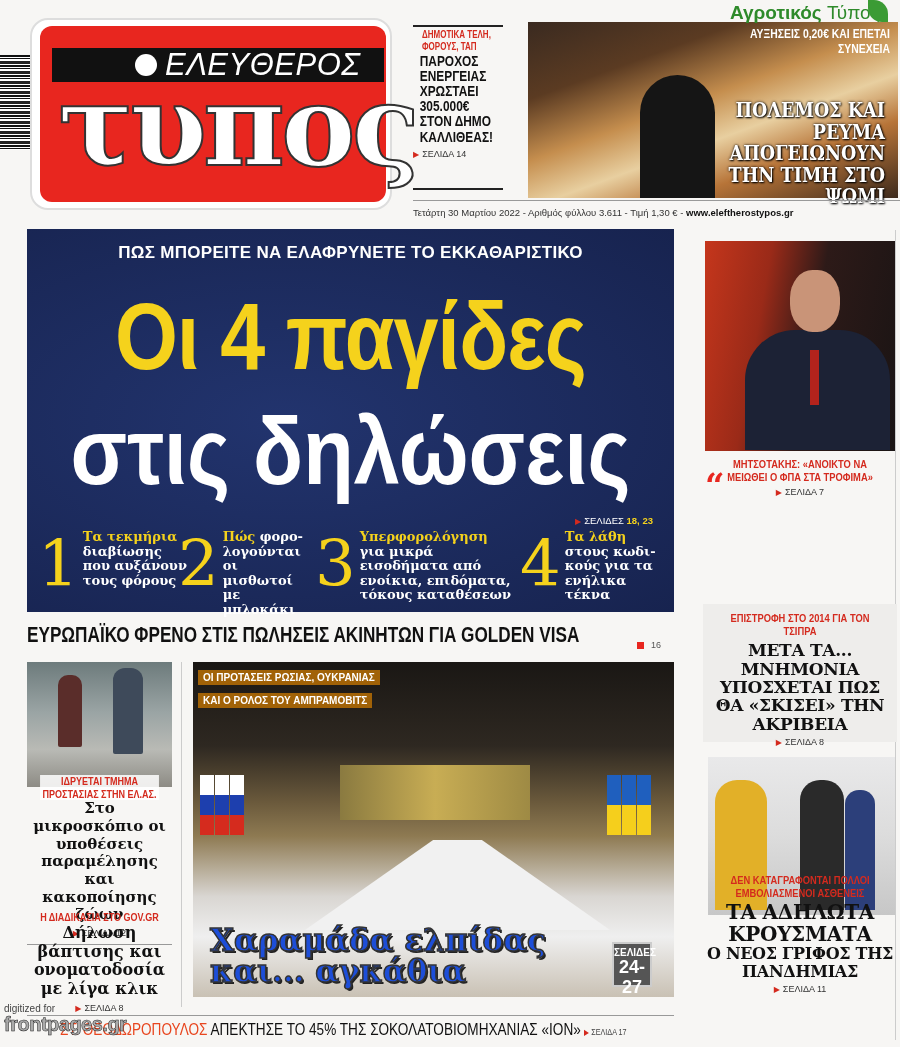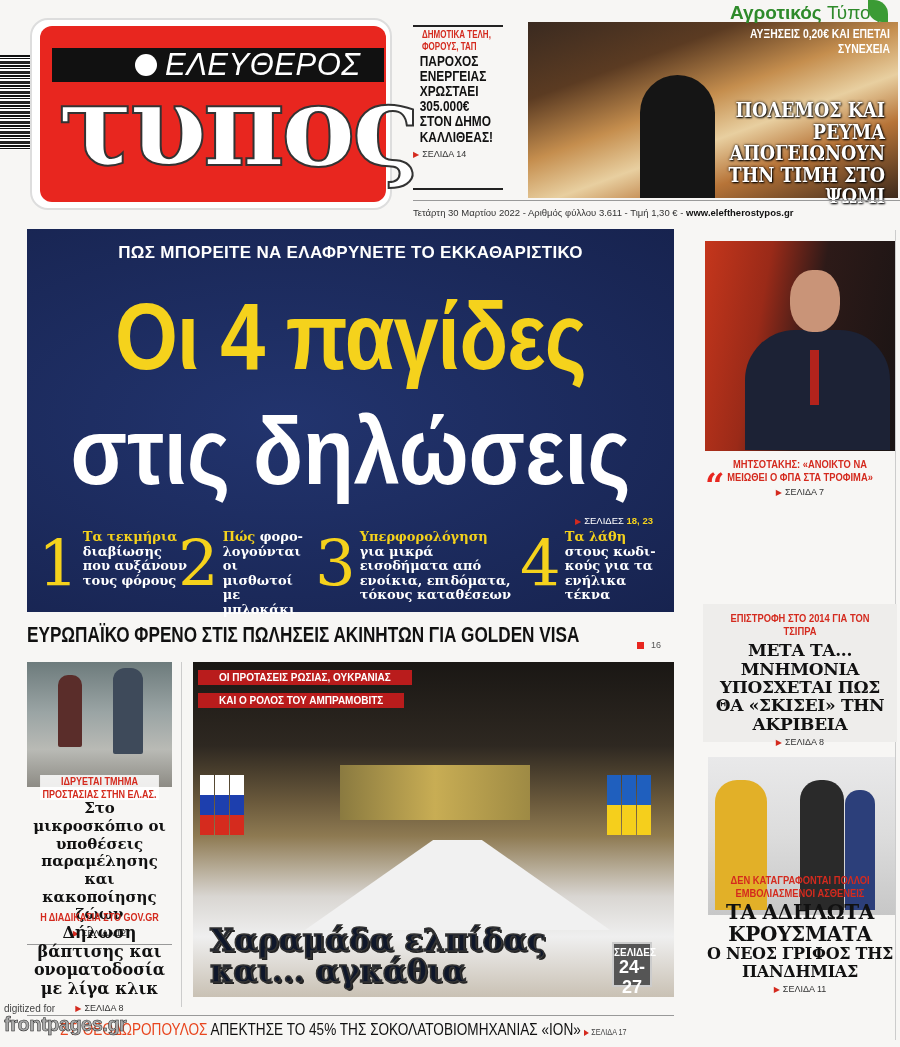--- a/index.html
+++ b/index.html
@@ -61,22 +61,22 @@
   .col-head { font-family: "DejaVu Serif", serif; font-weight: bold; font-size: 15px; text-align: center; line-height: 1.18; }
   .side-item { left: 27px; width: 145px; margin-top: 8px; }
   .sep { height: 1px; background: #999; }
 
   
   .nego-photo { left: 193px; top: 662px; width: 481px; height: 335px; background: linear-gradient(180deg, #1a1714 0%, #2e2821 25%, #6b5a3c 42%, #8e7a52 52%, #d9d6d2 70%, #efefef 82%, #c9c1b4 100%); }
   .nego-wall { left: 340px; top: 765px; width: 190px; height: 55px; background: linear-gradient(90deg, #8a7a40, #c8ad54, #9e8a44); }
   .flag-ru { top: 775px; width: 14px; height: 60px; background: linear-gradient(180deg, #fff 0 33%, #1d3fae 33% 66%, #d52b1e 66%); }
   .flag-ua { top: 775px; width: 14px; height: 60px; background: linear-gradient(180deg, #1f5fbe 0 50%, #f5cf1c 50%); }
   .table { left: 305px; top: 840px; width: 305px; height: 90px; background: #f1f1f1; clip-path: polygon(42% 0, 58% 0, 100% 100%, 0 100%); }
-  .nego-label { left: 198px; font-size: 10px; color: #fff; background: #b91c1c; font-weight: bold; padding: 2px 21px; }
-  .nego-head { left: 210px; top: 925px; font-family: "DejaVu Serif", serif; font-weight: bold; font-size: 31px; color: #0f172a; line-height: 1.0; -webkit-text-stroke: 1.5px #333; text-shadow: 2px 2px 0 #222; }
+  .nego-label { left: 198px; font-size: 10px; color: #fff; background: #a16207; font-weight: bold; padding: 2px 5px; }
+  .nego-head { left: 210px; top: 925px; font-family: "DejaVu Serif", serif; font-weight: bold; font-size: 31px; color: #1d4ed8; line-height: 1.0; -webkit-text-stroke: 1.5px #333; text-shadow: 2px 2px 0 #222; }
   .nego-pages { left: 612px; top: 942px; width: 40px; height: 45px; background: #555; border: 2px solid #ccc; color: #fff; font-weight: bold; text-align: center; font-size: 10px; line-height: 1.1; padding-top: 3px; }
   .nego-pages .big { font-size: 18px; }
 
   
   .bottom-rule { left: 27px; top: 1015px; width: 647px; height: 1px; background: #999; }
   .bottom-line { left: 60px; top: 1020px; font-size: 17px; white-space: nowrap; transform: scaleX(0.8); transform-origin: left; }
   .bottom-line .red { color: #e8461f; }
   .bottom-ref { font-size: 9px; color: #444; margin-left: 4px; }
   .watermark { left: 4px; top: 1003px; color: #444; font-size: 10px; }
   .watermark .big { font-size: 20px; font-weight: bold; color: #5a5a5a; letter-spacing: -0.5px; display: block; line-height: 1; -webkit-text-stroke: 0.5px #222; color: #aaa; }

